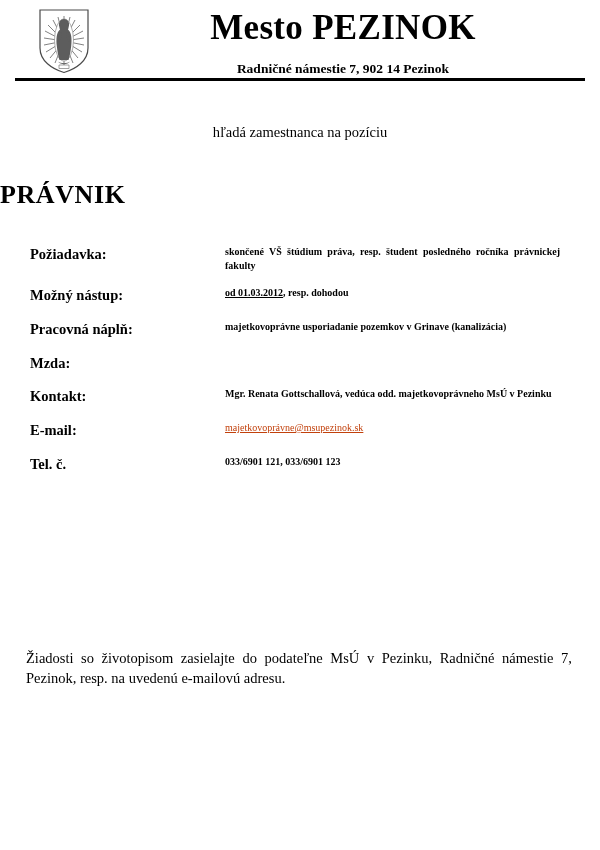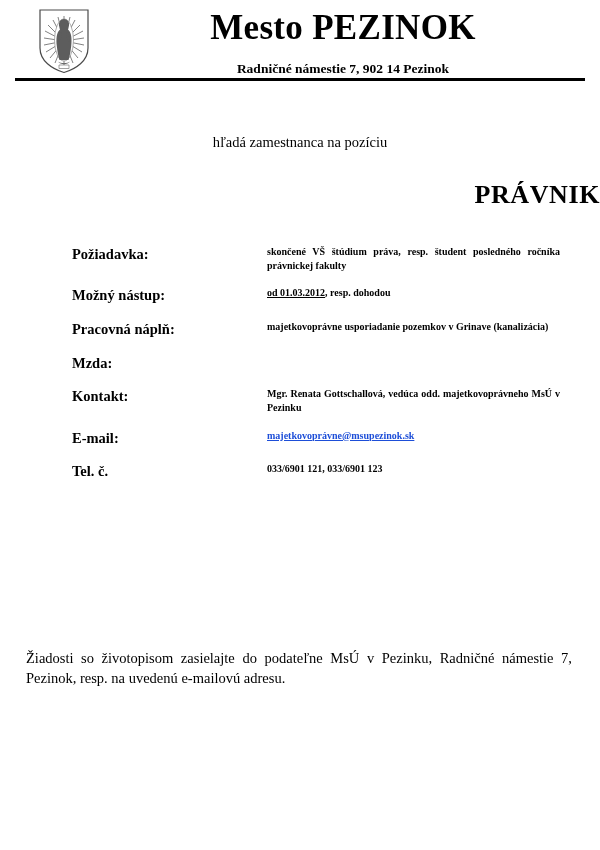--- a/index.html
+++ b/index.html
@@ -65,45 +65,43 @@
 
   
   .intro {
     position: absolute;
     left: 0;
     top: 123px;
     width: 600px;
     text-align: center;
     font-size: 14.5px;
     line-height: 1.25;
-    margin-top: 10px;
   }
   .position-title {
     position: absolute;
     left: 0;
     top: 180px;
     width: 600px;
-    text-align: right;
+    text-align: left;
     font-size: 26px;
     font-weight: bold;
     letter-spacing: 0.6px;
   }
 
   
   .details {
     position: absolute;
     left: 30px;
     top: 245px;
     width: 530px;
   }
   .row {
     display: flex;
     align-items: flex-start;
     margin-bottom: 14px;
-    margin-left: 42px;
   }
   .row-label {
     flex: 0 0 195px;
     width: 195px;
     font-size: 14.5px;
     font-weight: bold;
     line-height: 1.36;
     white-space: nowrap;
   }
   .row-value {
@@ -115,23 +113,23 @@
     text-align-last: left;
     hyphens: none;
   }
   .row-value.nowrap {
     text-align: right;
   }
   .underlined {
     text-decoration: underline;
   }
   .maillink {
-    color: #1d4ed8;
+    color: #c2410c;
     text-decoration: underline;
-    font-weight: bold;
+    font-weight: normal;
   }
 
   
   .footnote {
     position: absolute;
     left: 26px;
     top: 648px;
     width: 546px;
     font-size: 14.5px;
     line-height: 1.38;

